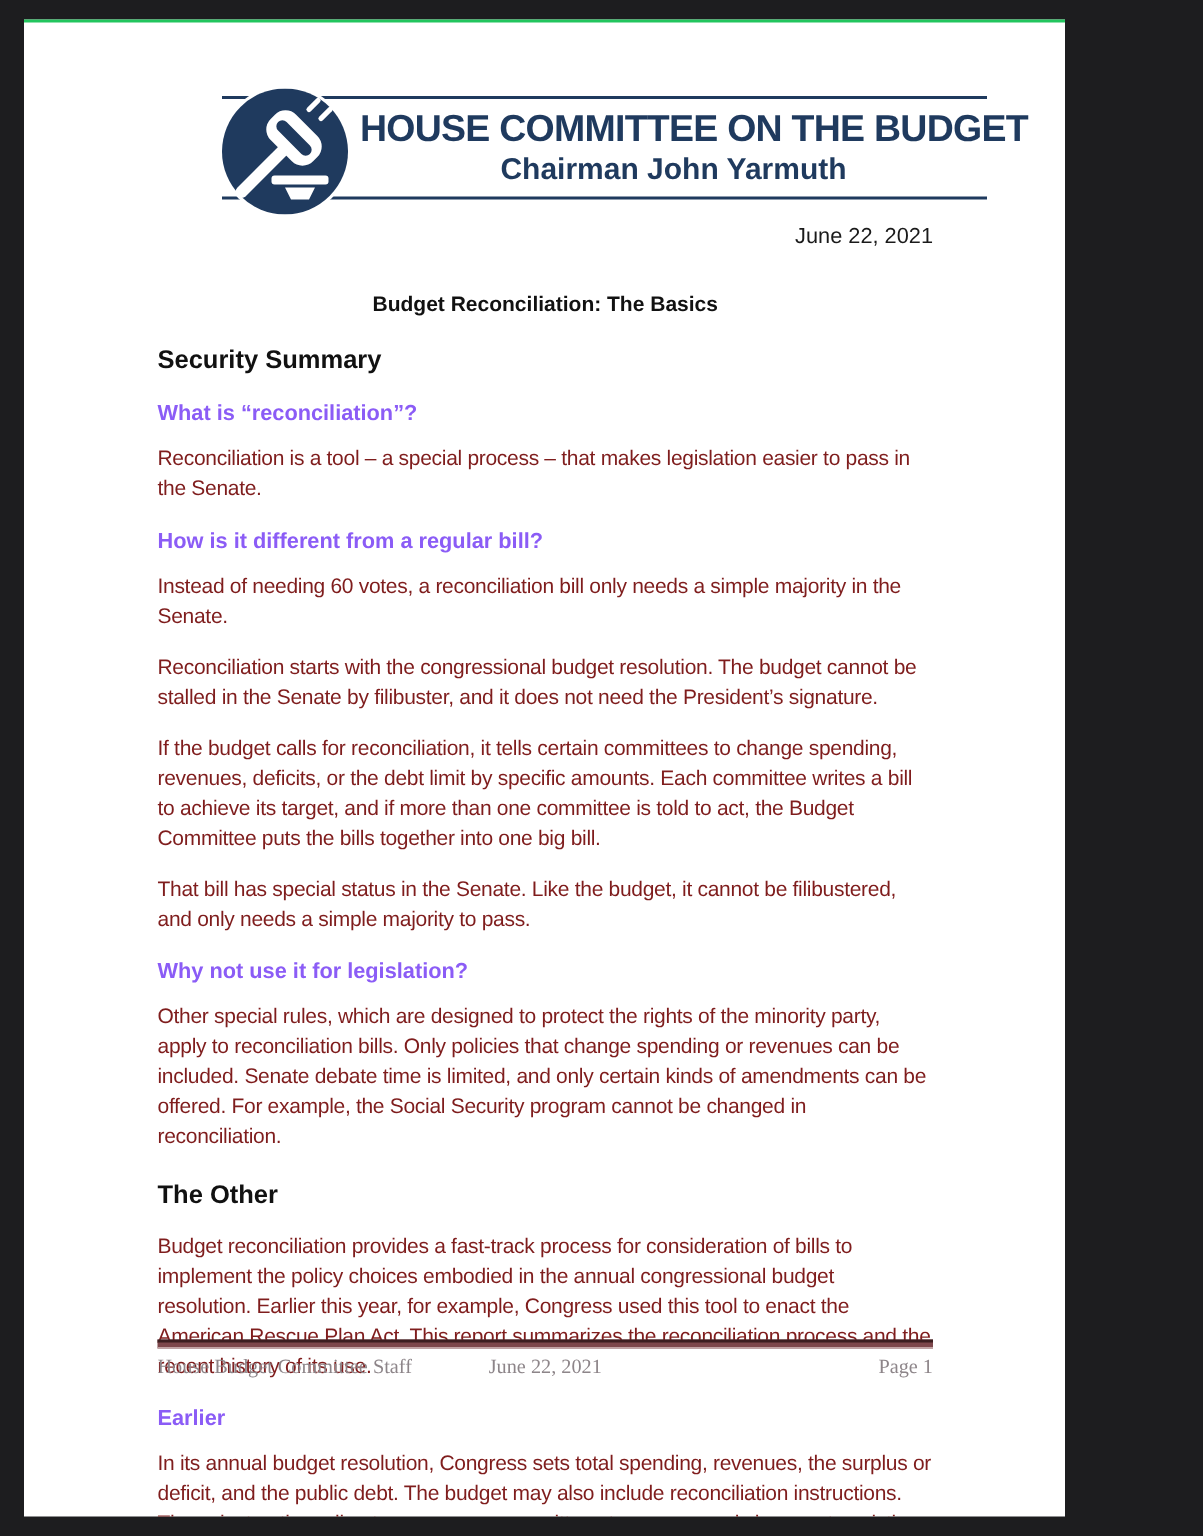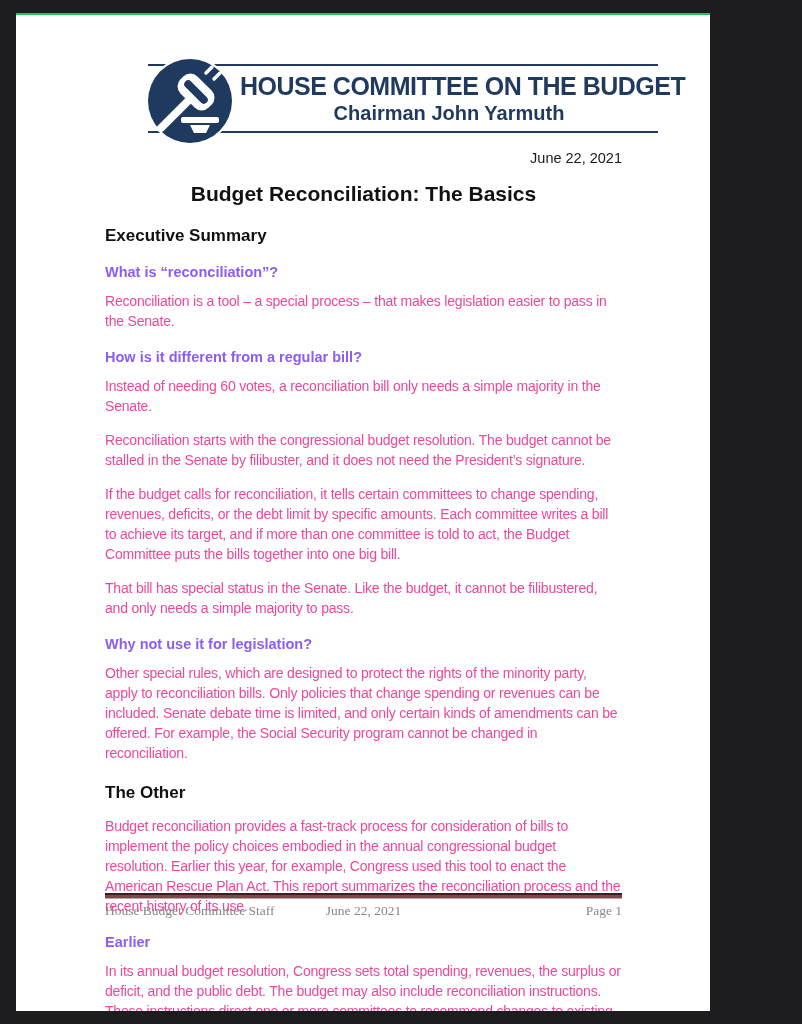--- a/index.html
+++ b/index.html
@@ -60,39 +60,39 @@
   .logo svg { display:block; }
 
   
   .date-line {
     margin-top:17px;
     text-align:right;
     font-size:14.5px;
     color:#1a1a1a;
   }
   .doc-title {
-    margin-top:16px;
+    margin-top:28px;
     text-align:center;
-    font-size:21px;
+    font-size:14px;
     font-weight:bold;
     color:#111;
   }
 
   
   .body-blocks { margin-top:18px; }
   .body-blocks h2 {
     font-size:17px; font-weight:bold; color:#111;
     margin:20px 0 13px 0;
   }
   .body-blocks h3 {
     font-size:14.5px; font-weight:bold; color:#8b5cf6;
     margin:18px 0 11px 0;
   }
   .body-blocks p {
-    font-size:14px; color:#ec4899;
+    font-size:14px; color:#7f1d1d;
     letter-spacing:-0.2px;
     line-height:20px;
     margin:0 0 14px 0;
   }
 
   
   .footer {
     position:absolute;
     left:89px; right:88px;
     bottom:92px;
@@ -145,21 +145,21 @@
       </div>
       <div class="org-name">HOUSE COMMITTEE ON THE BUDGET</div>
       <div class="chairman">Chairman John Yarmuth</div>
     </div>
 
     <div class="date-line">June 22, 2021</div>
 
     <div class="doc-title">Budget Reconciliation: The Basics</div>
 
     <main class="body-blocks" id="body-blocks">
-        <h2>Executive Summary</h2>
+        <h2>Security Summary</h2>
         <h3>What is “reconciliation”?</h3>
         <p>Reconciliation is a tool – a special process – that makes legislation easier to pass in the Senate.</p>
         <h3>How is it different from a regular bill?</h3>
         <p>Instead of needing 60 votes, a reconciliation bill only needs a simple majority in the Senate.</p>
         <p>Reconciliation starts with the congressional budget resolution. The budget cannot be stalled in the Senate by filibuster, and it does not need the President’s signature.</p>
         <p>If the budget calls for reconciliation, it tells certain committees to change spending, revenues, deficits, or the debt limit by specific amounts. Each committee writes a bill to achieve its target, and if more than one committee is told to act, the Budget Committee puts the bills together into one big bill.</p>
         <p>That bill has special status in the Senate. Like the budget, it cannot be filibustered, and only needs a simple majority to pass.</p>
         <h3>Why not use it for legislation?</h3>
         <p>Other special rules, which are designed to protect the rights of the minority party, apply to reconciliation bills. Only policies that change spending or revenues can be included. Senate debate time is limited, and only certain kinds of amendments can be offered. For example, the Social Security program cannot be changed in reconciliation.</p>
         <h2>The Other</h2>

